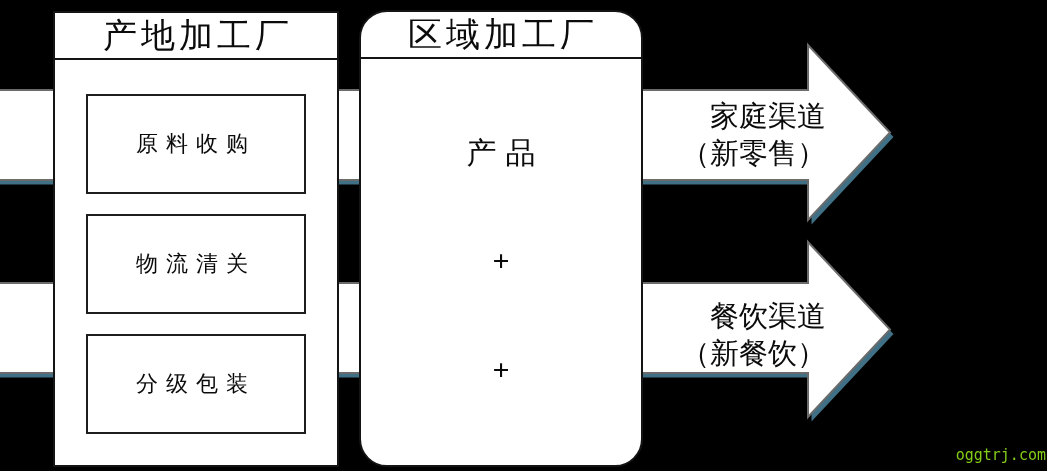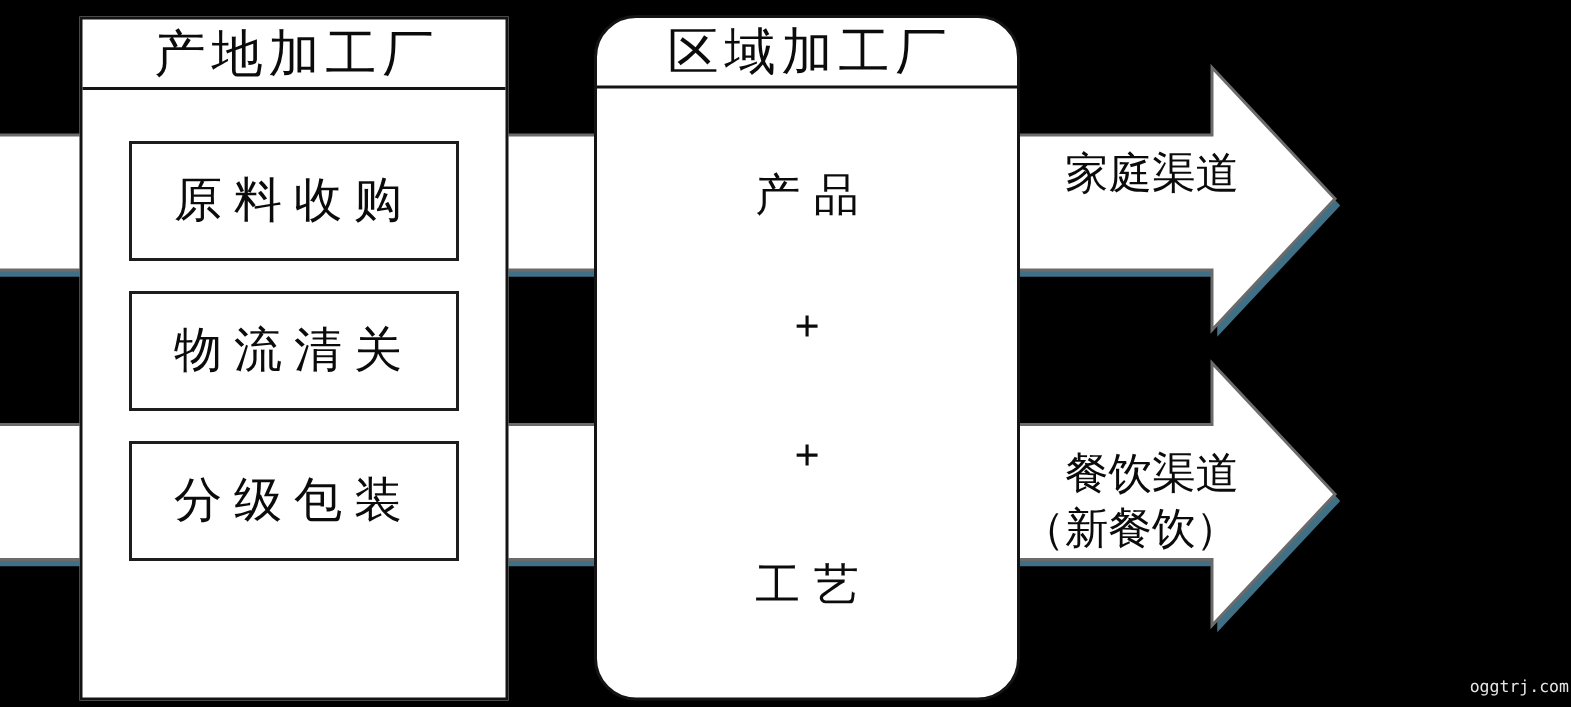--- a/index.html
+++ b/index.html
@@ -17,21 +17,21 @@
     left: 0; top: 0;
     width: 1047px; height: 471px;
   }
   .box {
     position: absolute;
     background: #ffffff;
     border: 2px solid #141414;
     box-sizing: border-box;
   }
   .box-left   { left: 53px;  top: 11px; width: 286px; height: 456px; }
-  .box-middle { left: 396px; top: 10px; width: 284px; height: 457px; border-radius: 28px; }
+  .box-middle { left: 359px; top: 10px; width: 284px; height: 457px; border-radius: 28px; }
   .box-title {
     height: 47px;
     border-bottom: 2px solid #141414;
     display: flex;
     align-items: center;
     justify-content: center;
     font-size: 34px;
     letter-spacing: 4px;
     padding-left: 4px; 
     box-sizing: border-box;
@@ -39,27 +39,27 @@
   }
   .box-body-left {
     padding-top: 34px;
     display: flex;
     flex-direction: column;
     align-items: center;
     gap: 20px;
   }
   .sub-box {
     width: 220px;
-    height: 80px;
+    height: 100px;
     border: 2px solid #1d1d1d;
     box-sizing: border-box;
     display: flex;
     align-items: center;
     justify-content: center;
-    font-size: 32px;
+    font-size: 22px;
     letter-spacing: 8px;
     padding-left: 0;
     white-space: nowrap;
   }
   .box-body-middle {
     height: 404px;
     display: flex;
     flex-direction: column;
     justify-content: space-evenly;
     align-items: center;
@@ -87,22 +87,22 @@
     line-height: 37px;
     white-space: nowrap;
   }
   .arrow-label-1 { top: 98px; }
   .arrow-label-2 { top: 298px; }
   .watermark {
     position: absolute;
     right: 1px;
     bottom: 7px;
     font-family: "DejaVu Sans Mono", "Liberation Mono", monospace;
-    font-size: 11px;
-    color: #e5e5e5;
+    font-size: 15px;
+    color: #84cc16;
     letter-spacing: 0px;
   }
 </style>
 </head>
 <body>
 
 <div class="canvas">
 
   <svg class="arrows-svg" viewBox="0 0 1047 471" xmlns="http://www.w3.org/2000/svg">
 
@@ -121,26 +121,26 @@
       <div class="sub-box">分级包装</div>
     </div>
   </div>
 
   <div class="box box-middle">
     <div class="box-title">区域加工厂</div>
     <div class="box-body-middle">
       <div class="stack-item">产品</div>
       <div class="stack-item stack-plus">+</div>
       <div class="stack-item stack-plus">+</div>
-      <div class="stack-item">工艺</div>
     </div>
   </div>
 
   <div class="arrow-label arrow-label-1">
     <div>家庭渠道</div>
+    <div>（新零售）</div>
   </div>
   <div class="arrow-label arrow-label-2">
     <div>餐饮渠道</div>
     <div>（新餐饮）</div>
   </div>
 
   <div class="watermark">oggtrj.com</div>
 
 </div>
 

